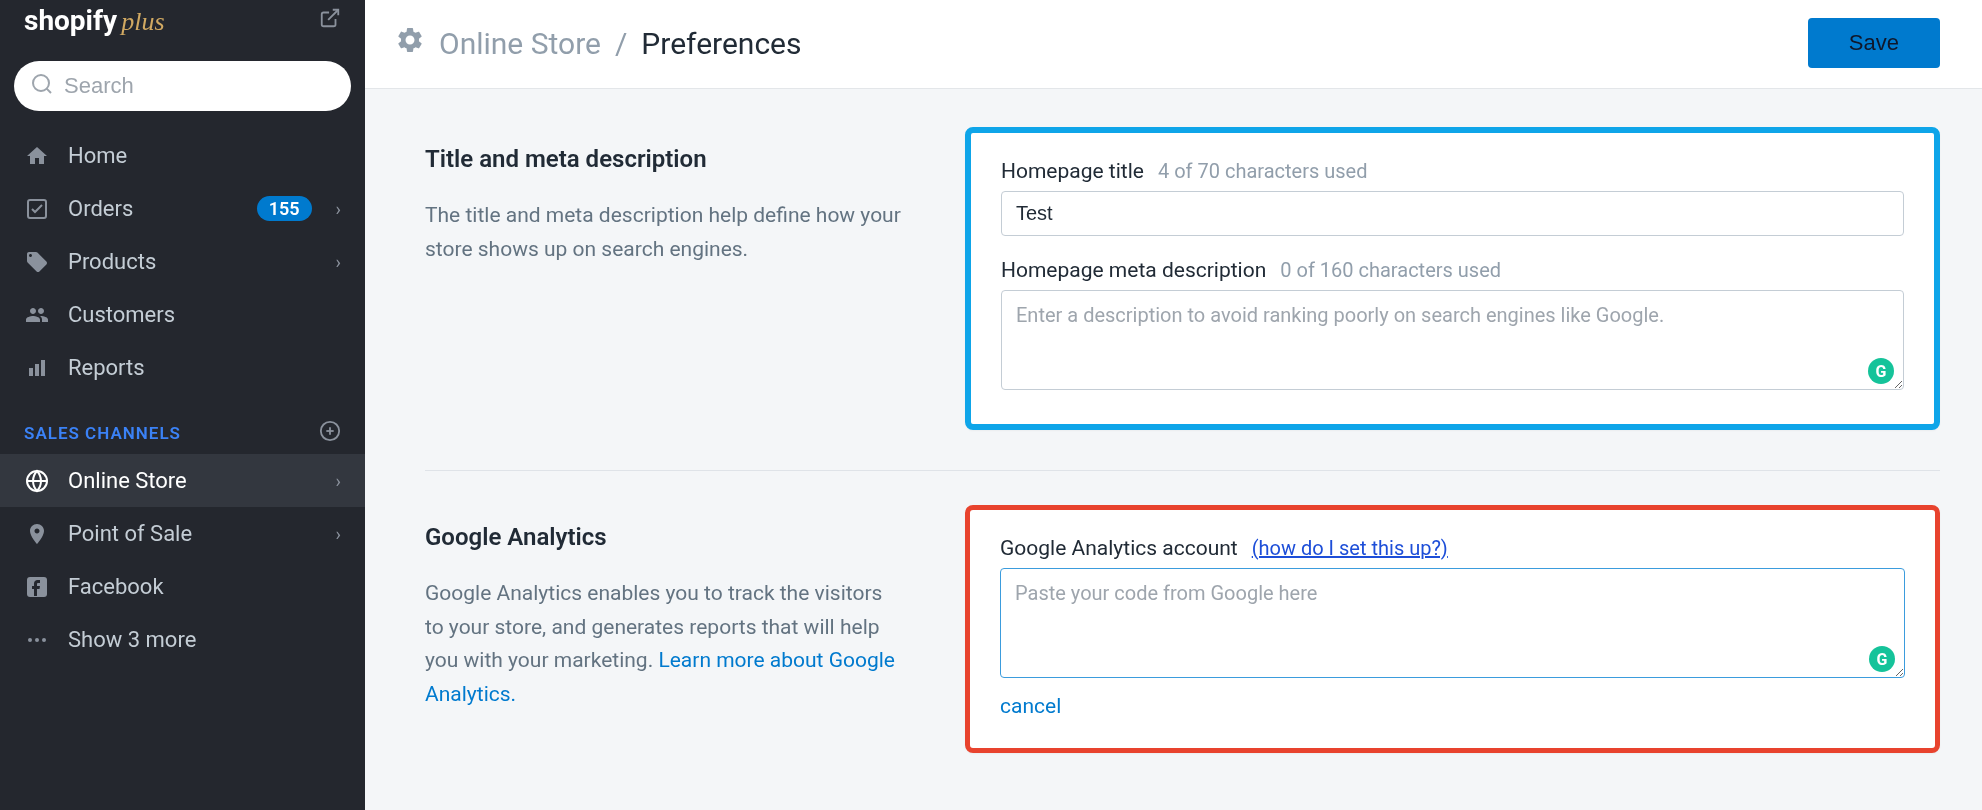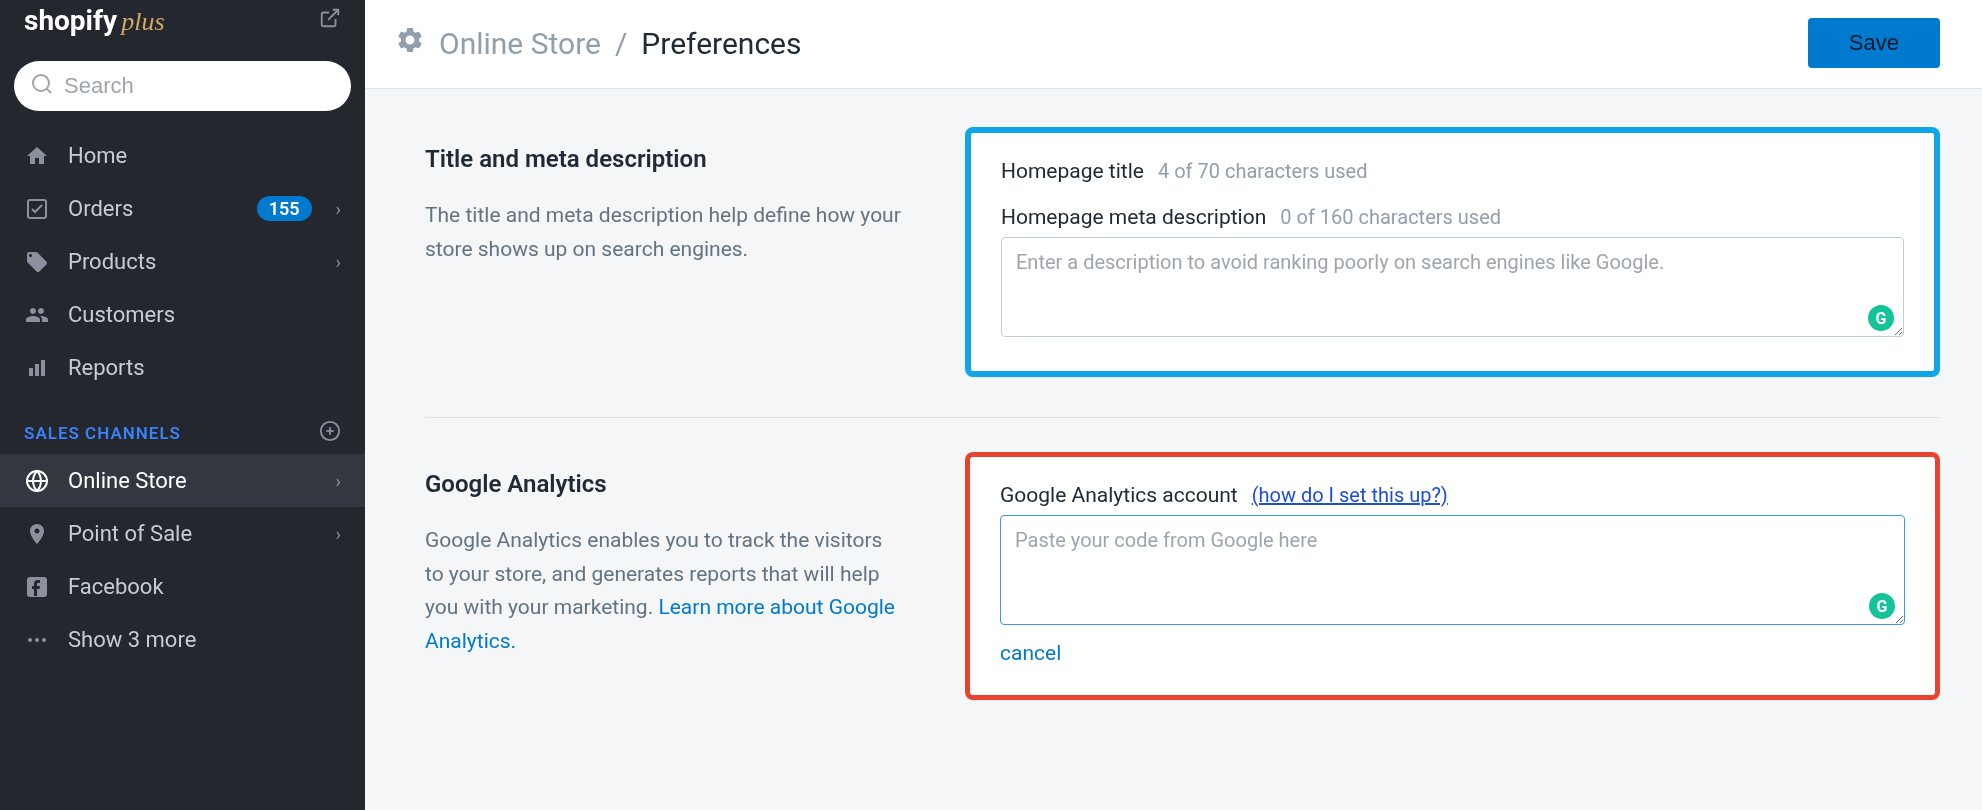--- a/index.html
+++ b/index.html
@@ -466,20 +466,21 @@
         <h2>Title and meta description</h2>
         <p>The title and meta description help define how your store shows up on search engines.</p>
       </div>
       <div class="section-right">
         <div class="card">
           <div class="field-block">
             <div class="field-label">
               <span>Homepage title</span>
               <span class="hint">4 of 70 characters used</span>
             </div>
+            <input class="text-input" type="text" value="Test" style="">
           </div>
           <div class="field-block" style="margin-bottom:0">
             <div class="field-label">
               <span>Homepage meta description</span>
               <span class="hint">0 of 160 characters used</span>
             </div>
             <div class="textarea-wrap">
               <textarea class="textarea" placeholder="Enter a description to avoid ranking poorly on search engines like Google." style=""></textarea>
               <div class="grammarly">G</div>
             </div>

